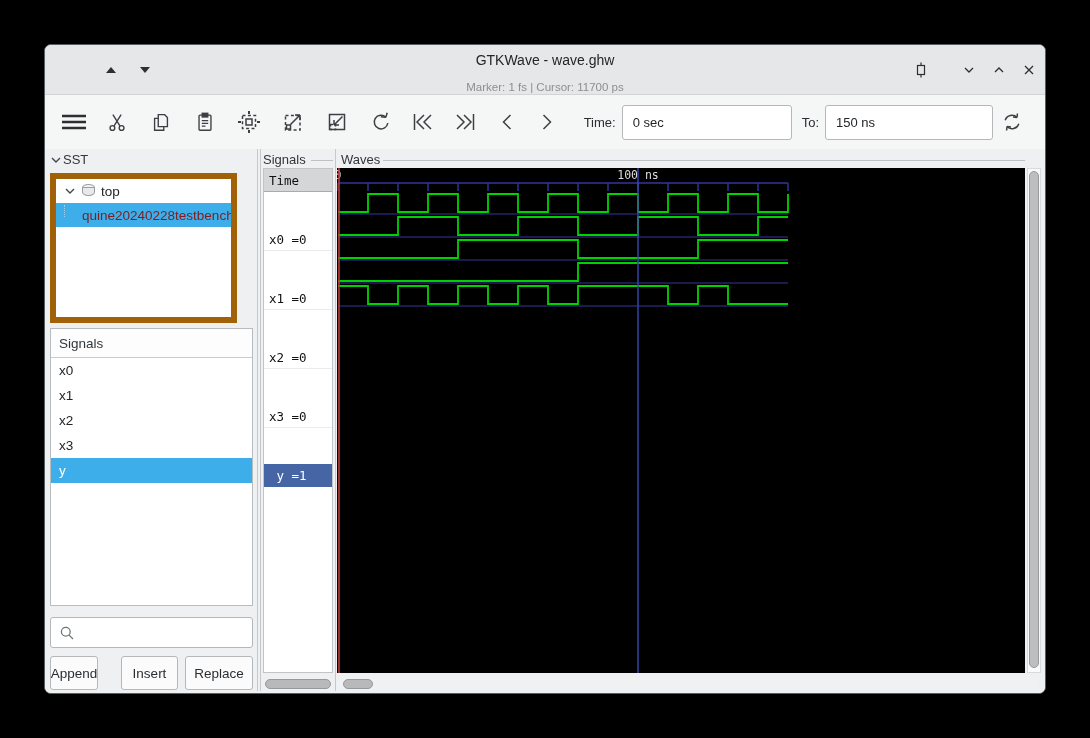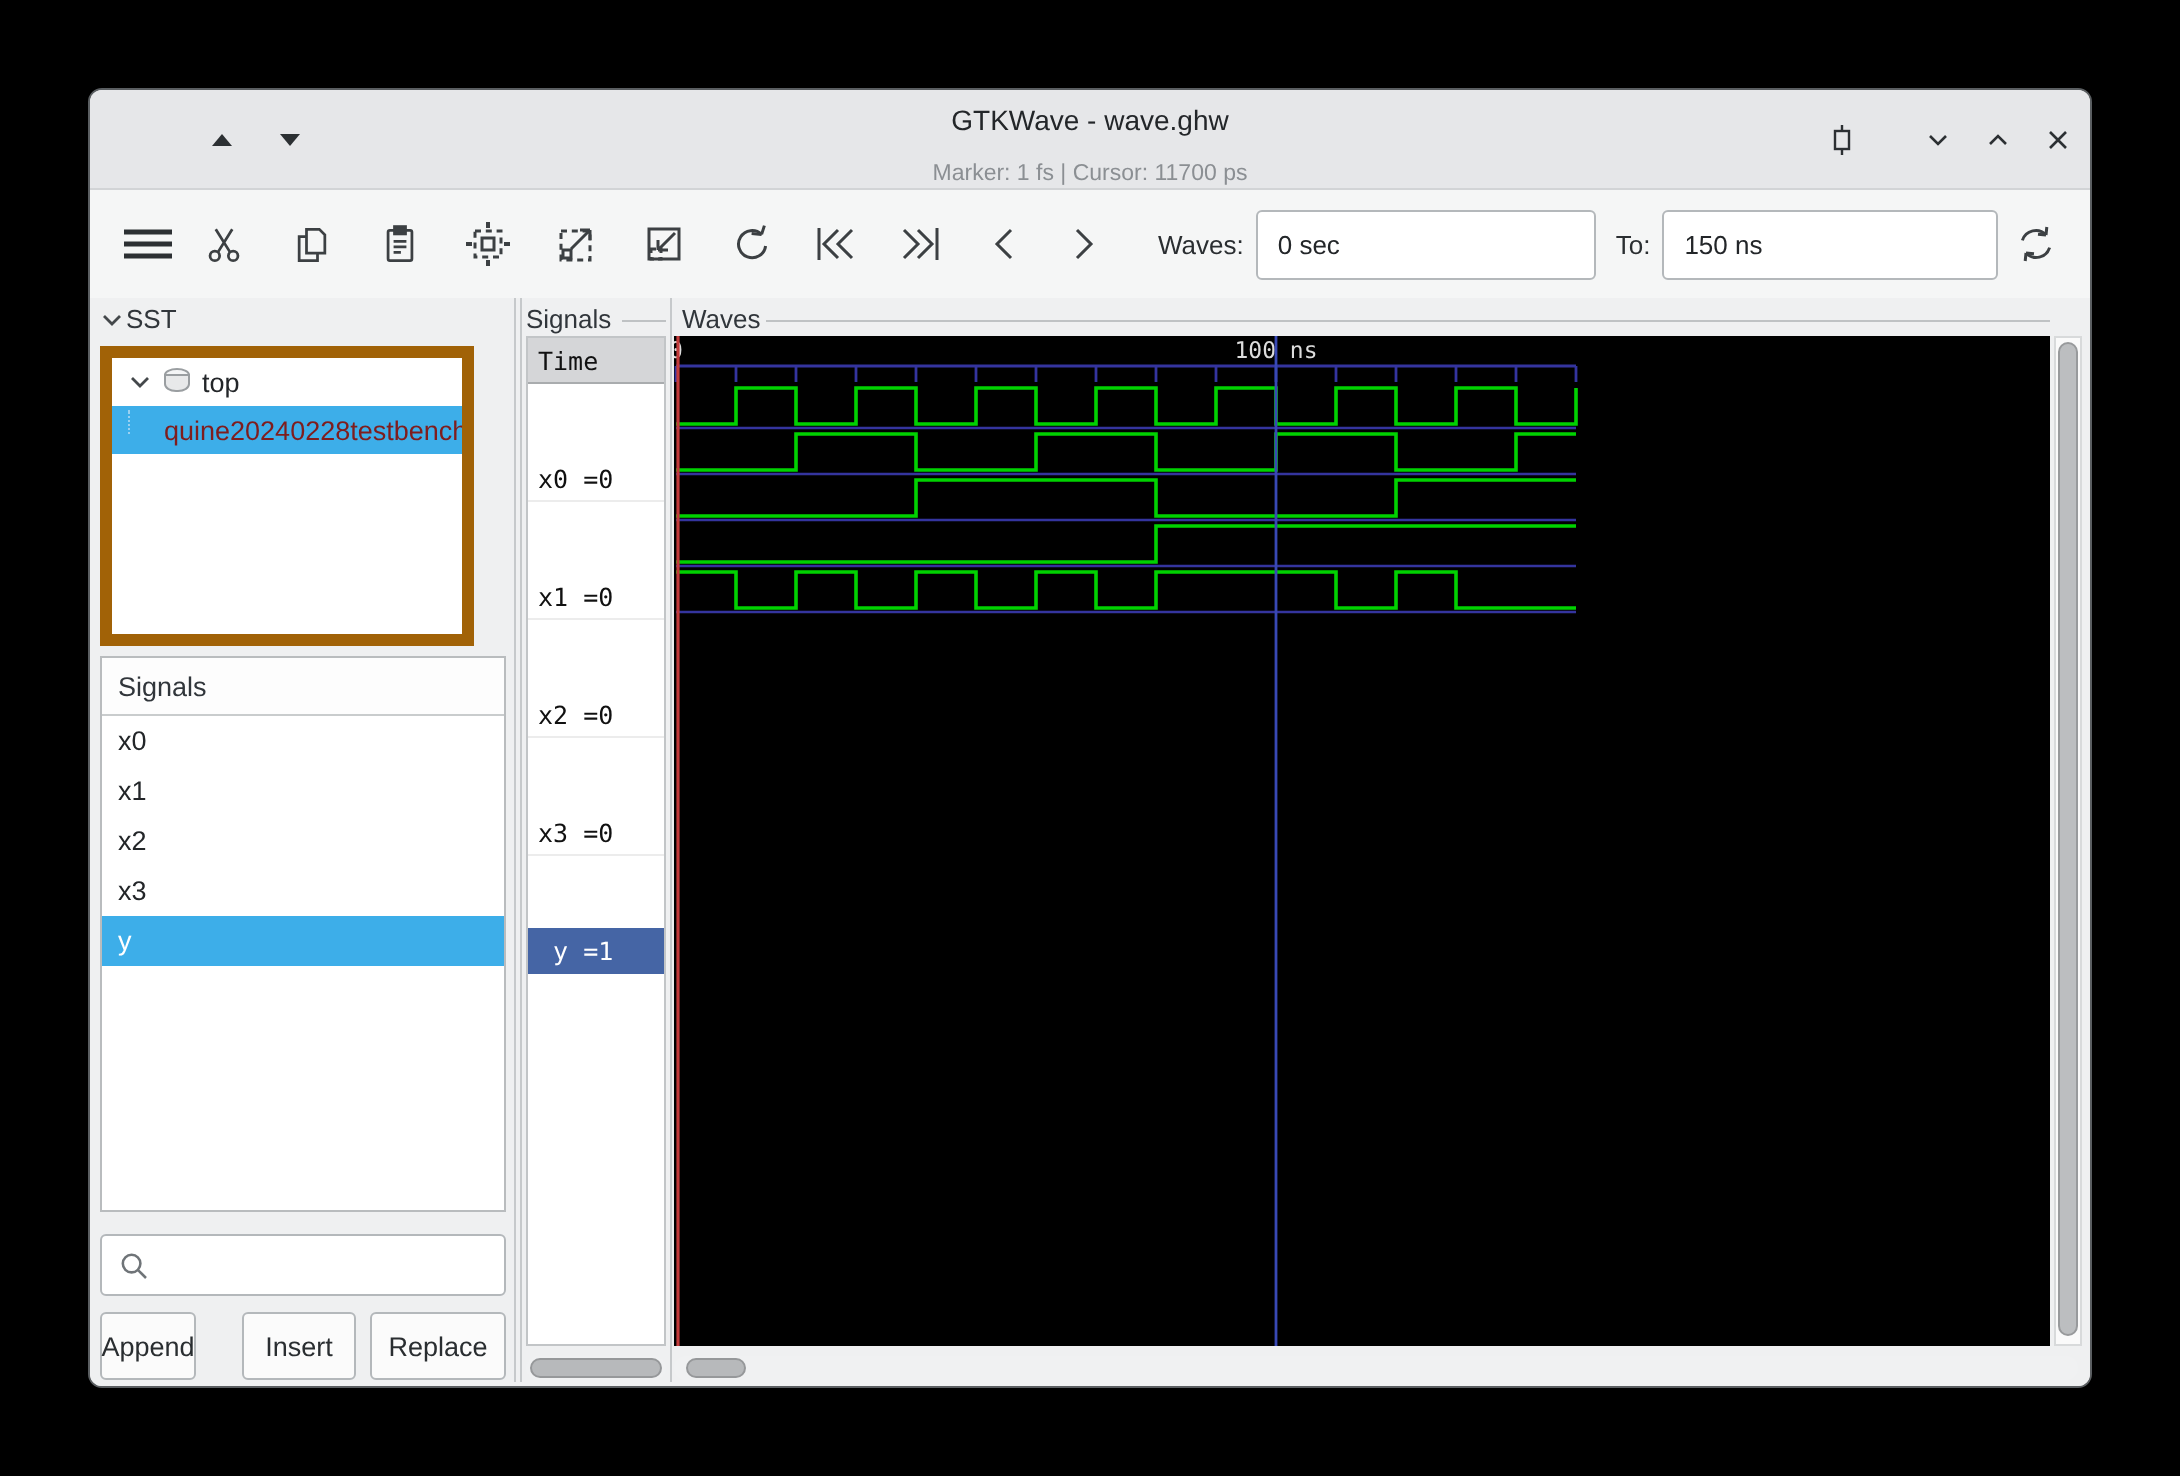--- a/index.html
+++ b/index.html
@@ -195,21 +195,21 @@
           </svg>
         </span>
       </div>
     <div class="tool-btn" style="margin-left:2px">
         <span>
           <svg width="20" height="24" viewBox="0 0 20 24" fill="none" stroke="#3c4043" stroke-width="1.5">
             <path d="M6.5 5l7 7-7 7"></path>
           </svg>
         </span>
       </div>
-    <span class="tb-field-label">Waves:</span>
+    <span class="tb-field-label">Time:</span>
     <input class="tb-input" value="0 sec" style="">
     <span class="tb-field-label" style="margin-left:10px">To:</span>
     <input class="tb-input" style="width: 168px;" value="150 ns">
     <div class="tool-btn" style="margin-left:auto">
         <span>
           <svg width="24" height="24" viewBox="0 0 24 24" fill="none" stroke="#3c4043" stroke-width="1.5">
             <path d="M5.2 10.2A7 7 0 0 1 17 7.5M18.8 13.8A7 7 0 0 1 7 16.5"></path>
             <path d="M17 7.5l0.4-4M17 7.5l-4-0.4M7 16.5l-0.4 4M7 16.5l4 0.4"></path>
           </svg>
         </span>

